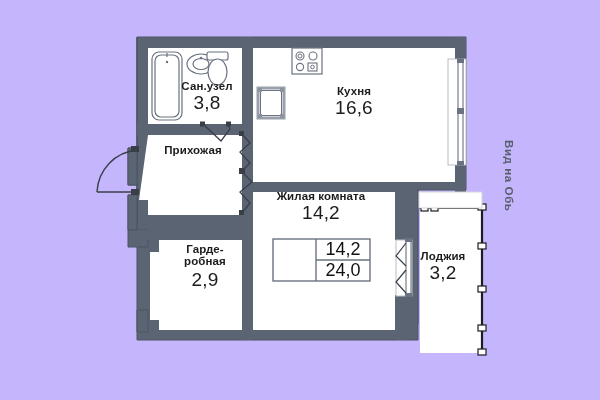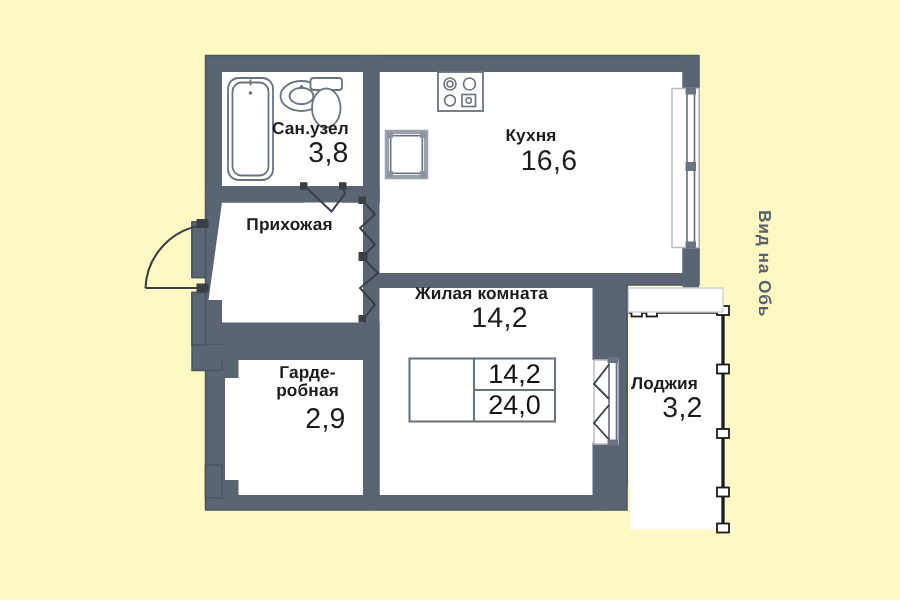--- a/index.html
+++ b/index.html
@@ -10,21 +10,21 @@
   body {
     width: 600px;
     height: 400px;
     overflow: hidden;
     font-family: "Liberation Sans", sans-serif;
   }
   #plan-root {
     position: relative;
     width: 600px;
     height: 400px;
-    background: #fef9c3;
+    background: #c4b5fd;
   }
   #plan-svg {
     position: absolute;
     left: 0;
     top: 0;
     width: 600px;
     height: 400px;
     display: block;
   }
   .lbl {
@@ -37,21 +37,20 @@
   }
   .room-name {
     font-size: 11.5px;
     font-weight: 700;
     letter-spacing: 0.1px;
   }
   .room-area {
     font-size: 19px;
     font-weight: 400;
     letter-spacing: 0.2px;
-    margin-left: 12px;
   }
   .view-note {
     position: absolute;
     font-size: 11.5px;
     font-weight: 700;
     color: #58606d;
     writing-mode: vertical-rl;
     letter-spacing: 0.6px;
     white-space: nowrap;
     pointer-events: none;

